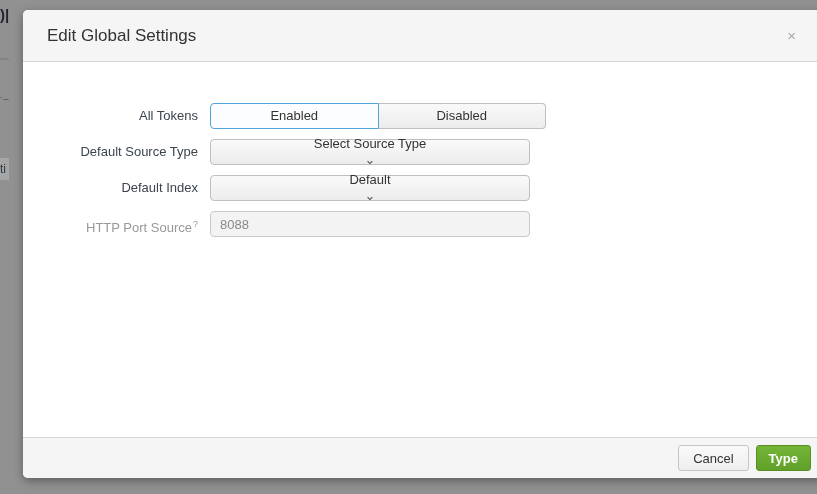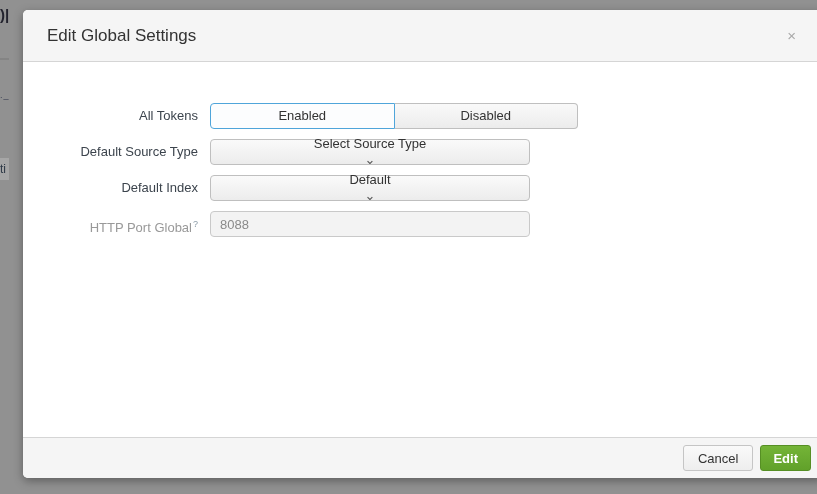--- a/index.html
+++ b/index.html
@@ -37,21 +37,21 @@
   .form-row{display:flex;margin-bottom:10px;min-height:26px;}
   .label-col{
     width:187px;flex:0 0 187px;text-align:right;padding-right:12px;box-sizing:border-box;
     font-size:13px;color:#3c444d;line-height:26px;
   }
   .label-col.disabled{color:#999;}
   .help-sup{font-size:9px;color:#8a9aa6;vertical-align:super;margin-left:1px;}
   .control-col{width:320px;}
 
   
-  .toggle-group{display:flex;width:368px;}
+  .toggle-group{display:flex;width:336px;}
   .toggle-btn{
     flex:1;height:26px;box-sizing:border-box;line-height:24px;text-align:center;
     font-size:13px;color:#333;background:linear-gradient(#f9f9f9,#ececec);
     border:1px solid #bfbfbf;cursor:pointer;font-family:inherit;padding:0;
   }
   .toggle-btn:first-child{border-radius:4px 0 0 4px;}
   .toggle-btn:last-child{border-radius:0 4px 4px 0;border-left:none;}
   .toggle-btn.selected{
     background:#fcfdfe;border:1px solid #4fa5da;z-index:1;position:relative;
   }
@@ -140,28 +140,28 @@
           <button class="select-btn">
             <span>Default</span>
             <span class="chevron">⌄</span>
           </button>
         </div>
       </div>
 
 
       <div class="form-row">
         <div class="label-col disabled">
-          <span>HTTP Port Global</span><sup class="help-sup">?</sup>
+          <span>HTTP Port Source</span><sup class="help-sup">?</sup>
         </div>
         <div class="control-col">
           <input class="text-input" type="text" disabled="" value="8088" style="">
         </div>
       </div>
 
     </div>
 
     <div class="modal-footer">
       <button class="btn btn-cancel">Cancel</button>
-      <button class="btn btn-save">Edit</button>
+      <button class="btn btn-save">Type</button>
     </div>
 
   </div>
 </div>
 
 </body></html>

